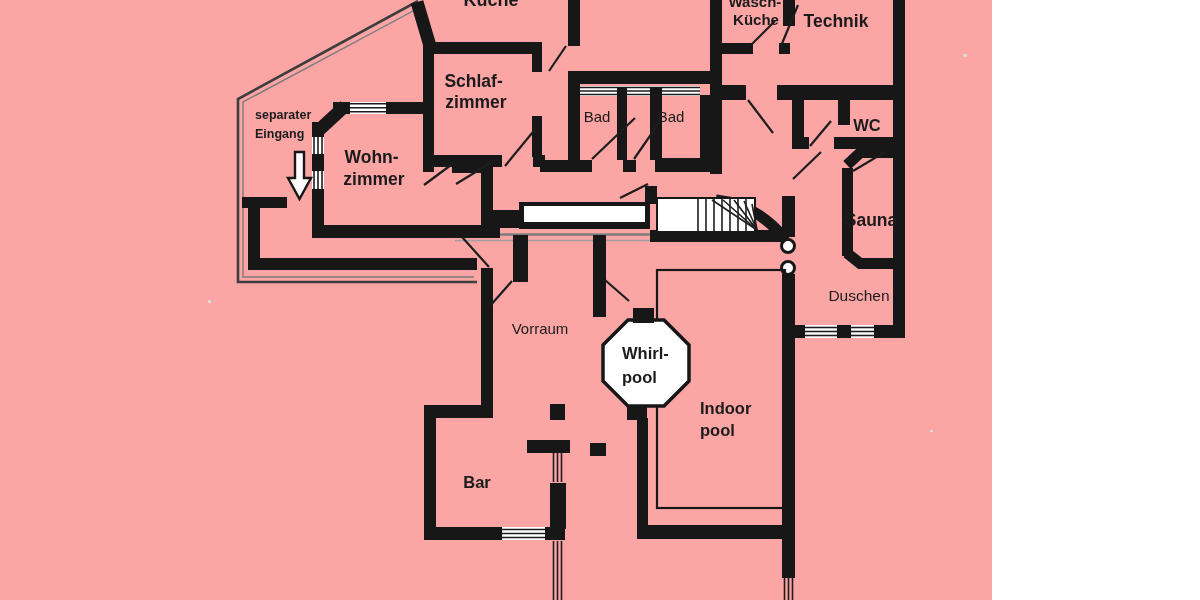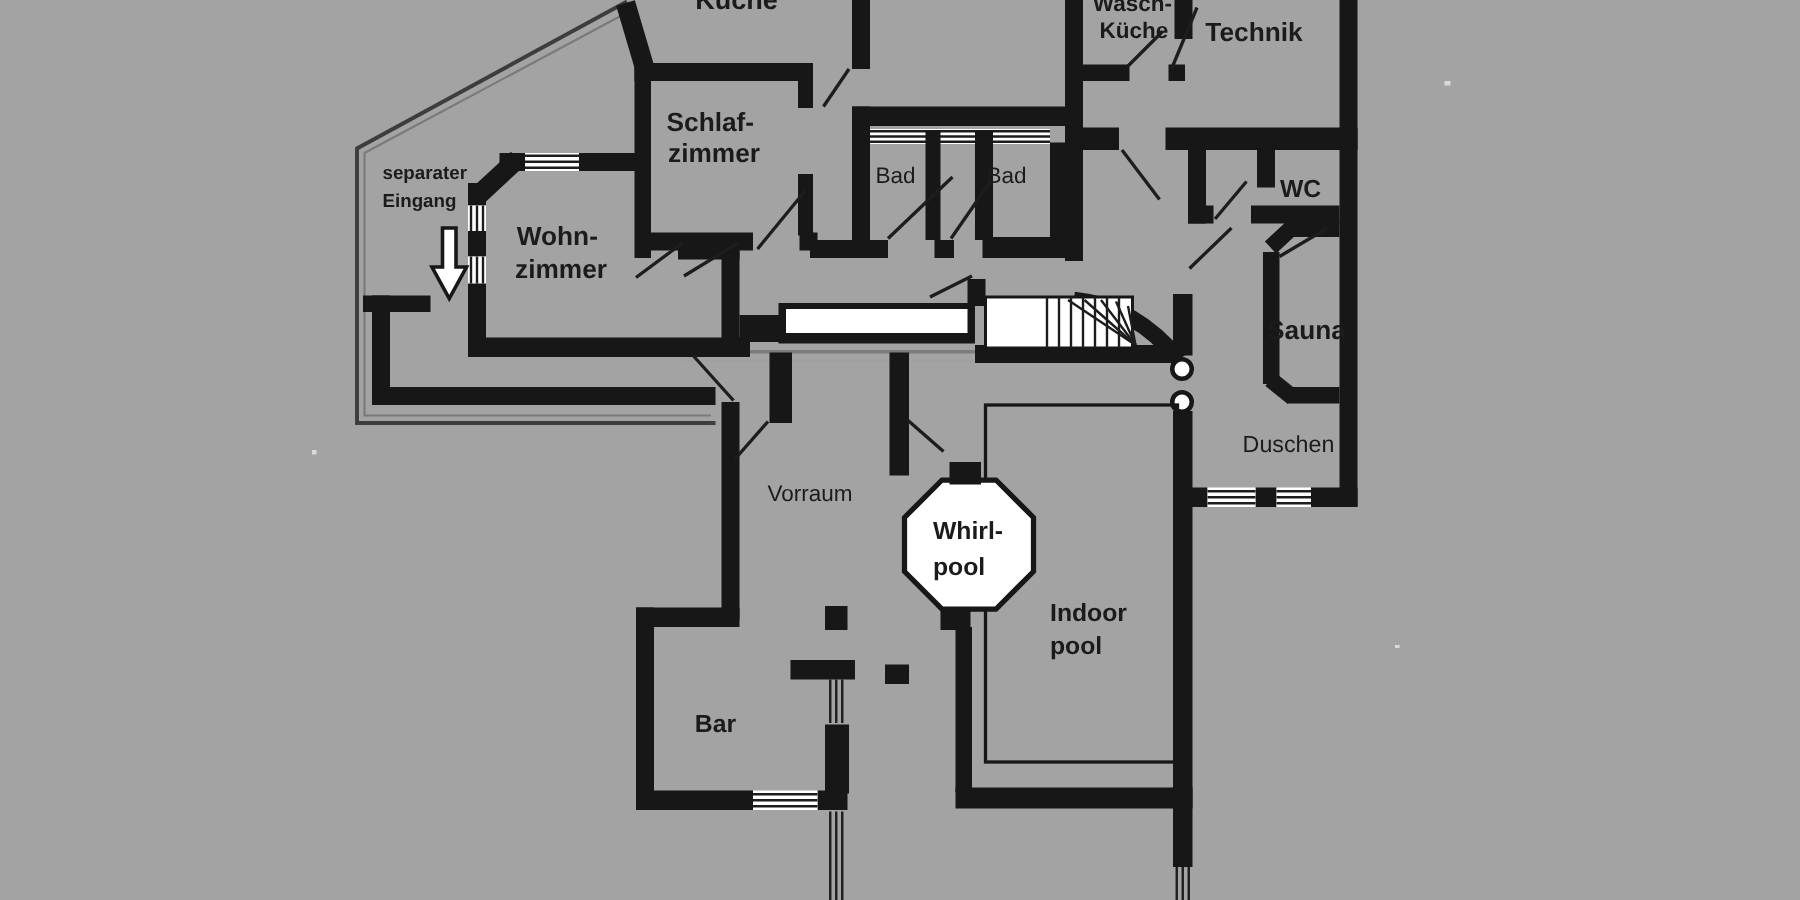--- a/index.html
+++ b/index.html
@@ -1,19 +1,19 @@
 <!DOCTYPE html>
 <html><head>
 <meta charset="utf-8">
 <style>
   html,body{margin:0;padding:0;background:#ffffff;}
   .stage{
     position:relative;
-    width:1200px;height:600px;
-    background:#a3a3a3;
+    width:992px;height:600px;
+    background:#fca5a5;
     overflow:hidden;
     font-family:"Liberation Sans", sans-serif;
   }
   svg{position:absolute;left:0;top:0;display:block;}
   .wall{fill:#171717;}
   .wline{stroke:#171717;fill:none;}
   .door{stroke:#1d1d1d;stroke-width:2.2;fill:none;}
   .winline{stroke:#1d1d1d;stroke-width:1.6;fill:none;}
   .white{fill:#ffffff;}
   .boundary-outer{stroke:#3d3d3d;stroke-width:2.6;fill:none;}

